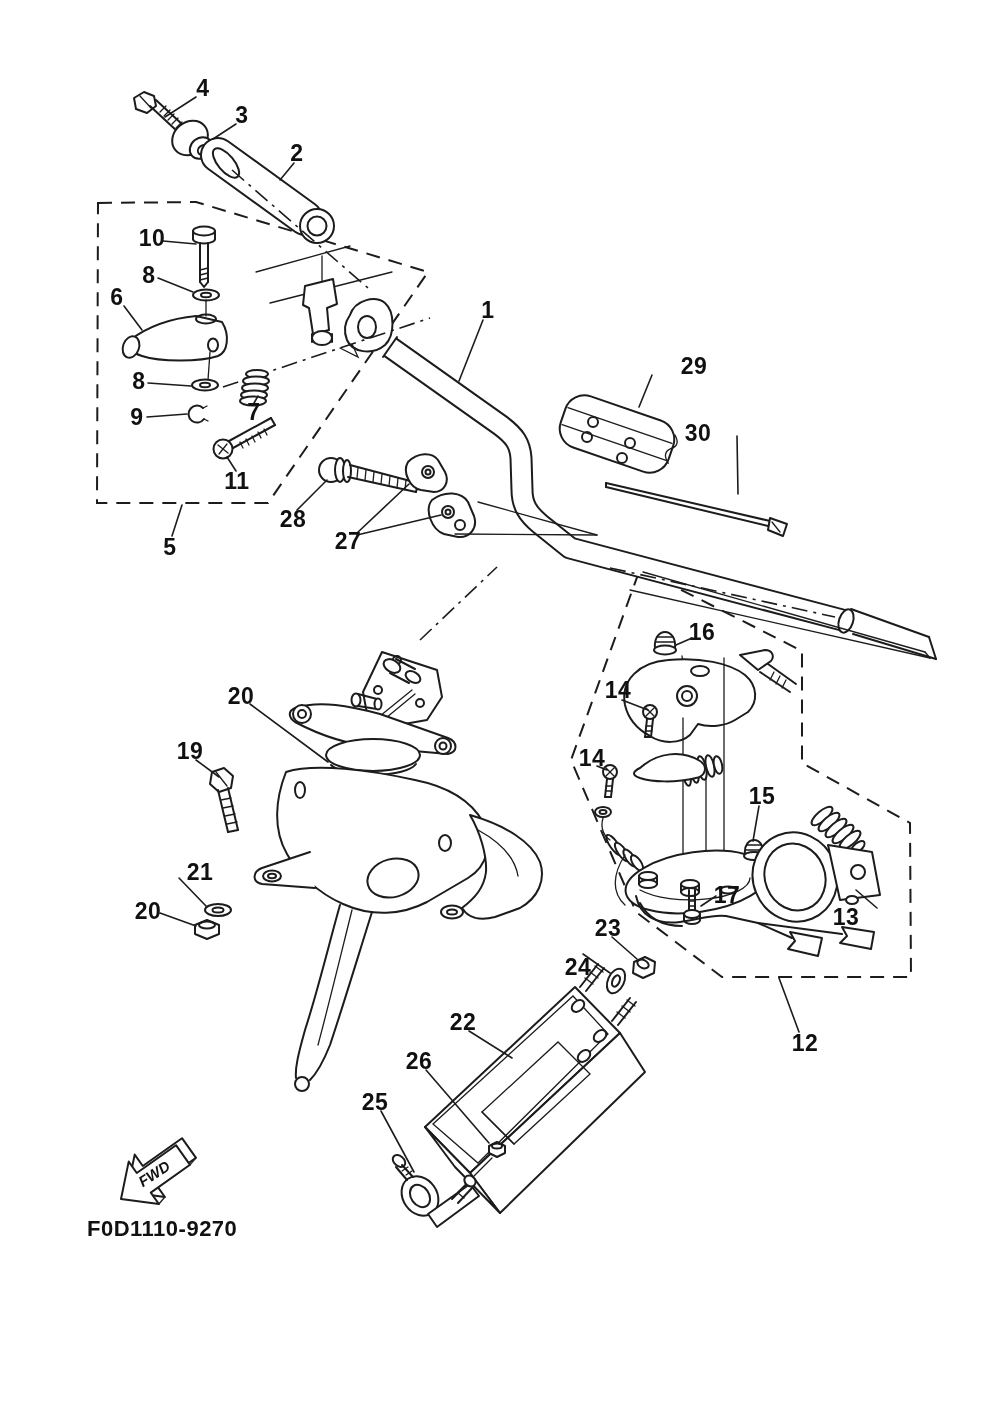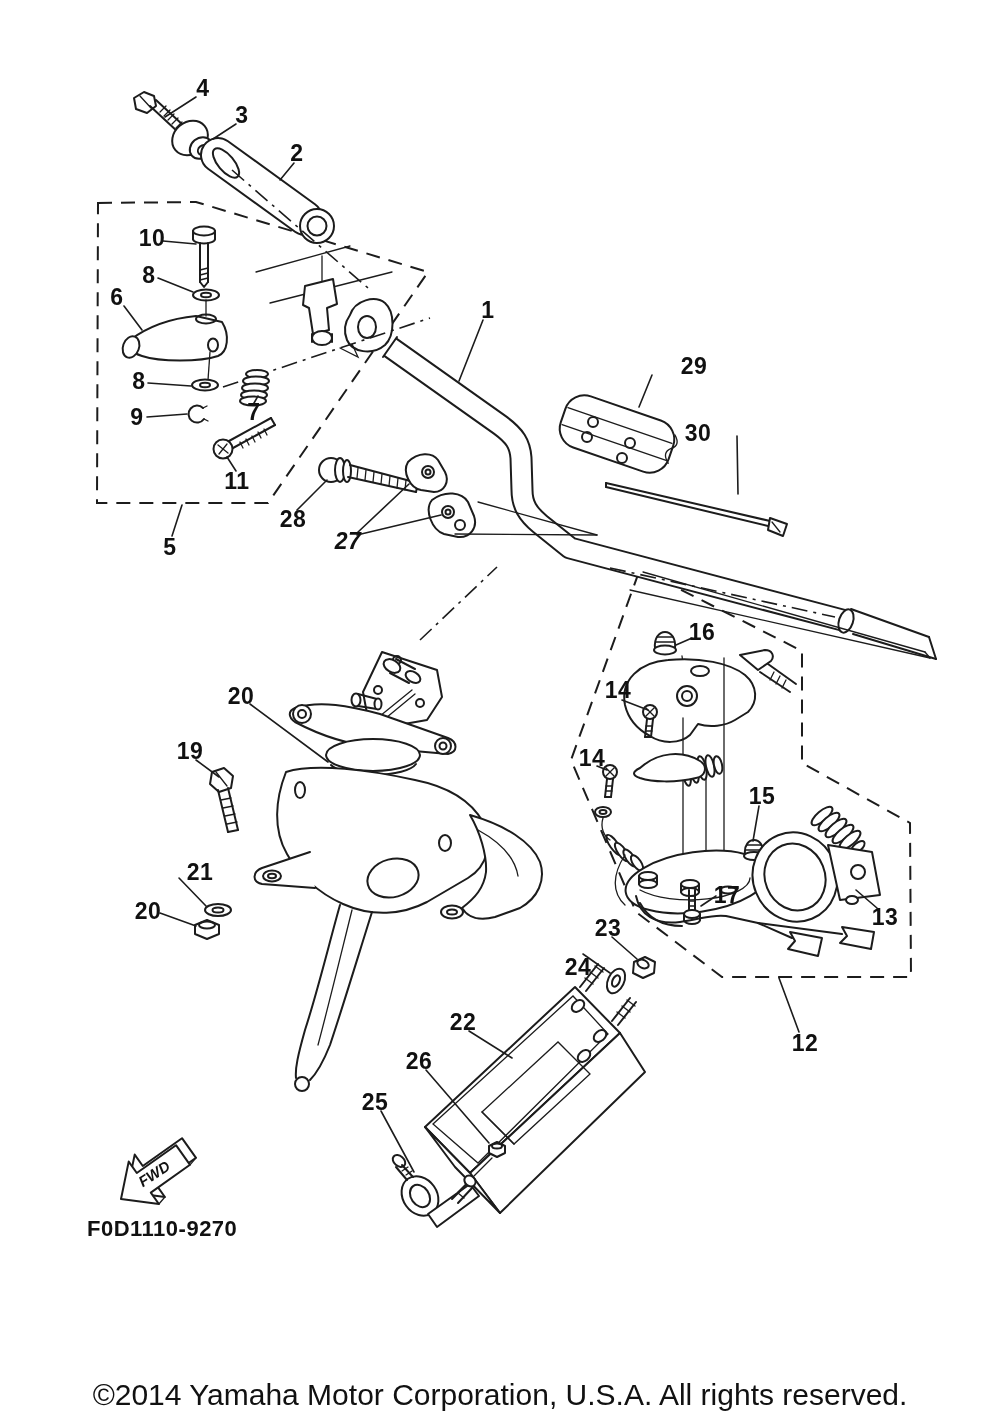--- a/index.html
+++ b/index.html
@@ -472,38 +472,37 @@
       <div class="callout" style="left: 203px; top: 88px;">4</div>
       <div class="callout" style="left: 170px; top: 547px;">5</div>
       <div class="callout" style="left: 117px; top: 297px;">6</div>
       <div class="callout" style="left: 254px; top: 412px;">7</div>
       <div class="callout" style="left: 149px; top: 275px;">8</div>
       <div class="callout" style="left: 139px; top: 381px;">8</div>
       <div class="callout" style="left: 137px; top: 417px;">9</div>
       <div class="callout" style="left: 152px; top: 238px;">10</div>
       <div class="callout" style="left: 237px; top: 481px;">11</div>
       <div class="callout" style="left: 805px; top: 1043px;">12</div>
-      <div class="callout" style="left: 885px; top: 917px;">13</div>
+      <div class="callout" style="left: 846px; top: 917px;">13</div>
       <div class="callout" style="left: 618px; top: 690px;">14</div>
       <div class="callout" style="left: 592px; top: 758px;">14</div>
       <div class="callout" style="left: 762px; top: 796px; text-align: right;">15</div>
       <div class="callout" style="left: 702px; top: 632px;">16</div>
       <div class="callout" style="left: 727px; top: 895px;">17</div>
       <div class="callout" style="left: 241px; top: 696px;">20</div>
       <div class="callout" style="left: 190px; top: 751px;">19</div>
       <div class="callout" style="left: 148px; top: 911px;">20</div>
       <div class="callout" style="left: 168px; top: 872px; margin-left: 32px;">21</div>
       <div class="callout" style="left: 463px; top: 1022px;">22</div>
       <div class="callout" style="left: 608px; top: 928px;">23</div>
       <div class="callout" style="left: 578px; top: 936px; margin-top: 31px;">24</div>
       <div class="callout" style="left: 375px; top: 1102px;">25</div>
       <div class="callout" style="left: 419px; top: 1061px;">26</div>
-      <div class="callout" style="left: 348px; top: 541px; font-style: italic;">27</div>
+      <div class="callout" style="left: 348px; top: 541px;">27</div>
       <div class="callout" style="left: 293px; top: 519px;">28</div>
       <div class="callout" style="left: 672px; top: 366px; margin-left: 22px;">29</div>
       <div class="callout" style="left: 698px; top: 425px; margin-top: 8px;">30</div>
     </div>
 
 <div class="fwd-label">FWD</div>
 <div class="part-code">F0D1110-9270</div>
-<div class="copyright">©2014 Yamaha Motor Corporation, U.S.A. All rights reserved.</div>
 
 </div>
 
 </body></html>

